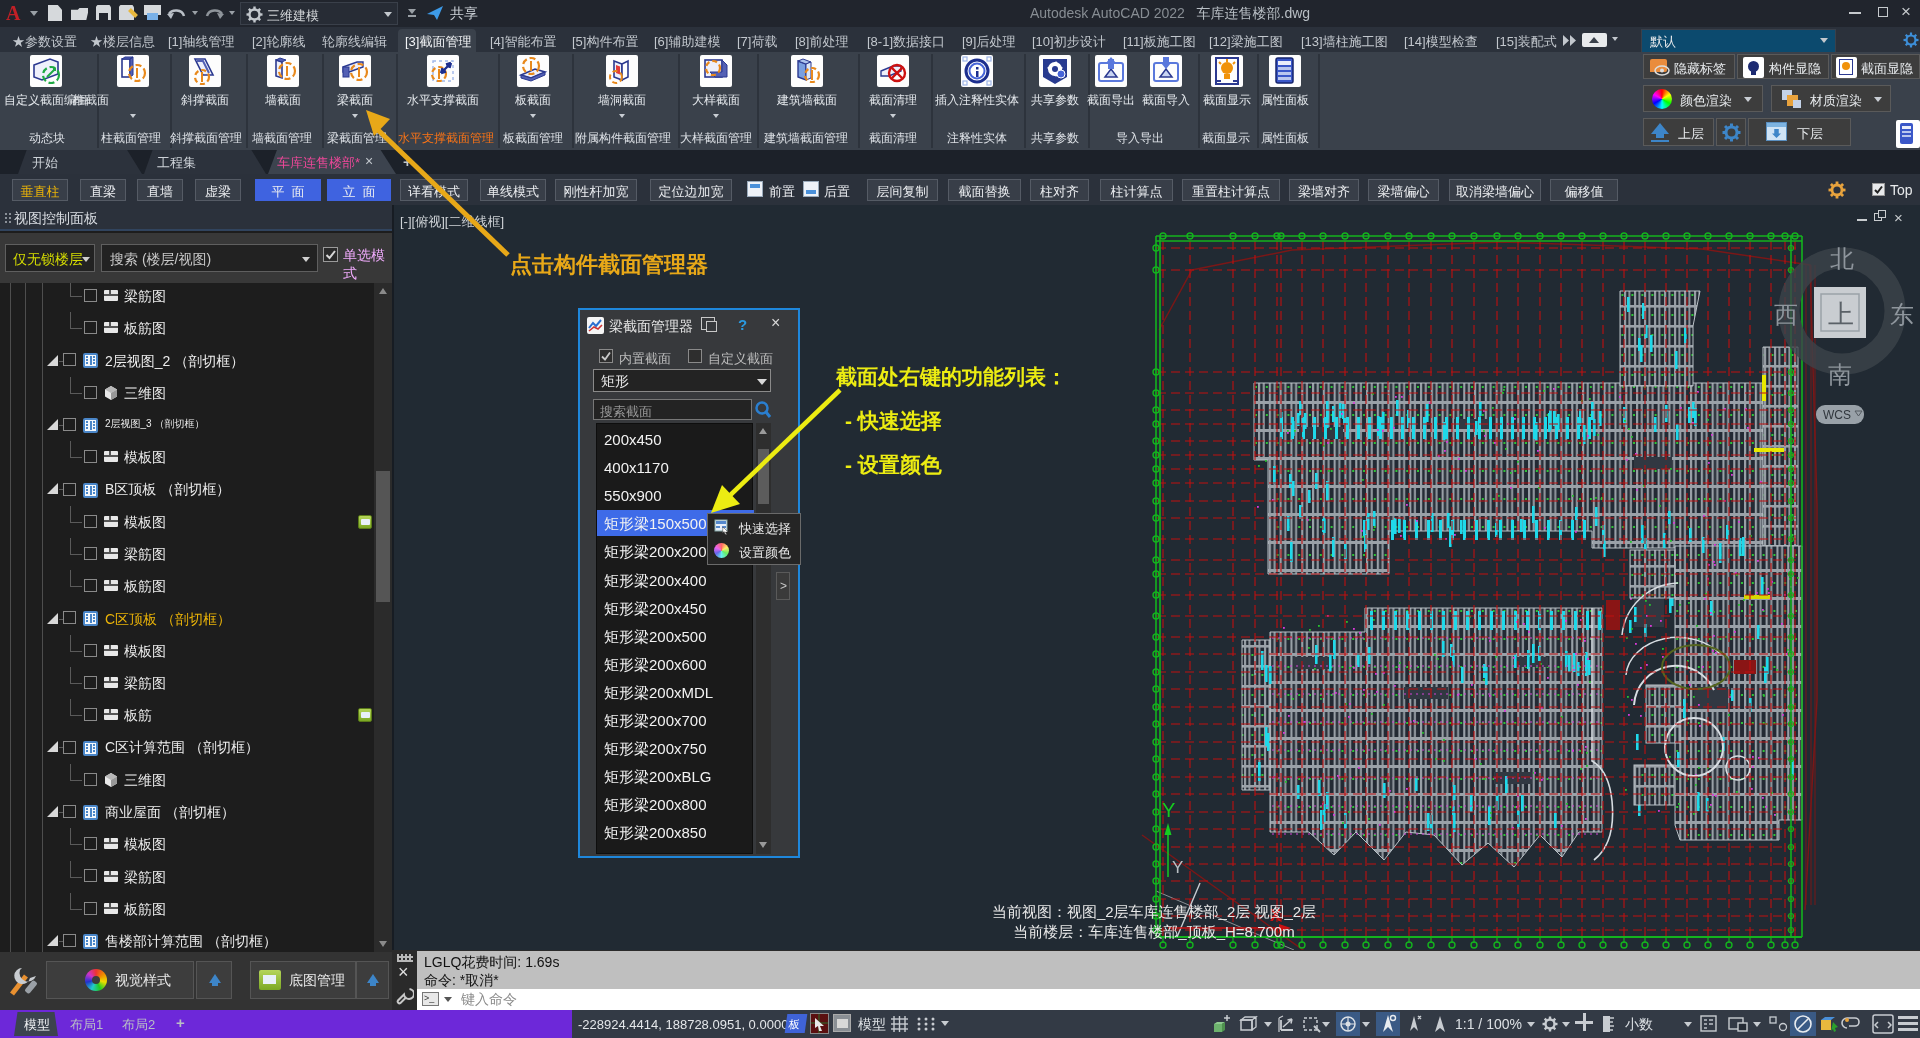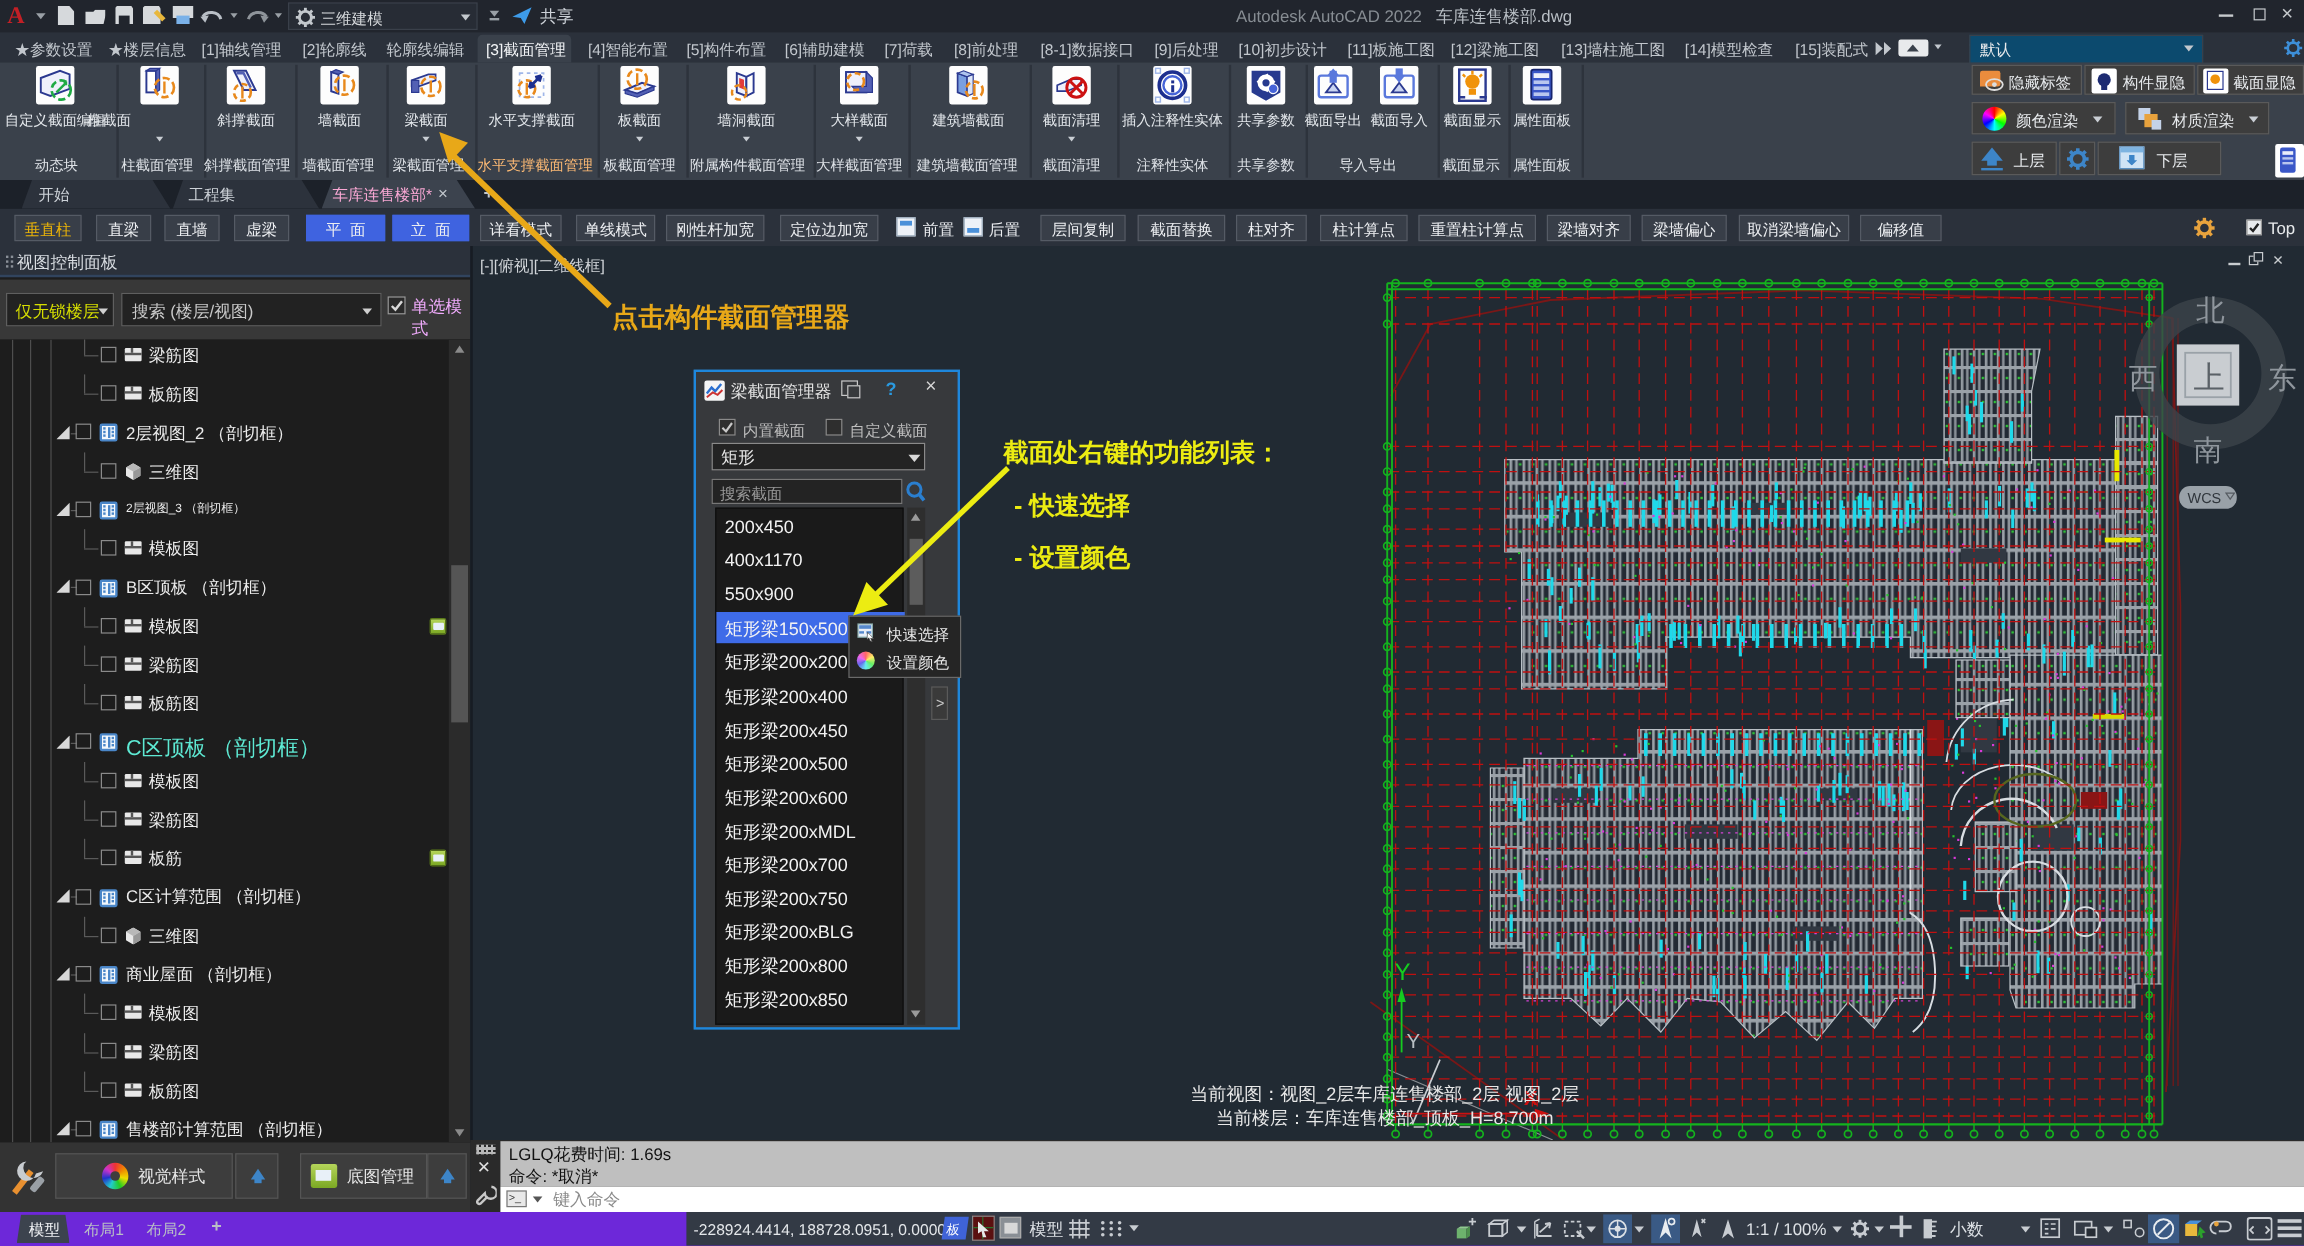--- a/index.html
+++ b/index.html
@@ -161,21 +161,21 @@
     <div class="a" style="left:396px;top:2px;width:2px;height:94px;background:#2d333c"></div>
     <div class="a" style="left:427px;top:3px;width:32px;height:32px;background:#fdfdfd;border-radius:2px">
       <svg width="32" height="32" viewBox="0 0 32 32" style="position:absolute;left:0;top:0">
         <rect x="6" y="6" width="20" height="20" fill="none" stroke="#9fb6e8" stroke-width="1.4" stroke-dasharray="3 3"></rect>
         <circle cx="12" cy="19" r="7" fill="none" stroke="#e8891c" stroke-width="2.2" stroke-dasharray="5 3"></circle>
         <line x1="12" y1="14" x2="12" y2="24" stroke="#e8891c" stroke-width="2"></line>
         <path d="M14 18 L24 8 M24 8 l-5 1.5 M24 8 l-1.5 5 M14 18 l5 -1.5 M14 18 l1.5 -5" stroke="#1d2f8f" stroke-width="2.4" fill="none"></path>
       </svg>
     </div>
     <div class="a" style="left:383px;top:40px;width:120px;text-align:center;color:#e4e8ec;font-size:12px;white-space:nowrap">水平支撑截面</div>
-    <div class="a" style="left:376px;top:78px;width:140px;text-align:center;color:#fdba74;font-size:12px;white-space:nowrap">水平支撑截面管理</div>
+    <div class="a" style="left:376px;top:78px;width:140px;text-align:center;color:#f97316;font-size:12px;white-space:nowrap">水平支撑截面管理</div>
     <div class="a" style="left:498px;top:2px;width:2px;height:94px;background:#2d333c"></div>
     <div class="a" style="left:517px;top:3px;width:32px;height:32px;background:#fdfdfd;border-radius:2px">
       <svg width="32" height="32" viewBox="0 0 32 32" style="position:absolute;left:0;top:0">
         <path d="M4 20 l14 -6 l10 3 l-14 6 z" fill="#eef0fb" stroke="#2b3990" stroke-width="1.6"></path>
         <path d="M4 20 l0 3 l10 3 l14 -6 l0 -3 l-14 6 z" fill="#5360b4" stroke="#2b3990" stroke-width="1"></path>
         <circle cx="14" cy="11" r="8" fill="none" stroke="#e8891c" stroke-width="2.2" stroke-dasharray="6 3"></circle>
         <line x1="14" y1="6" x2="14" y2="16" stroke="#e8891c" stroke-width="2"></line>
       </svg>
     </div>
     <div class="a" style="left:473px;top:40px;width:120px;text-align:center;color:#e4e8ec;font-size:12px;white-space:nowrap">板截面</div>
@@ -368,21 +368,21 @@
       <div class="a" style="left:6px;top:11px;width:9px;height:2px;background:#b9c6ee"></div>
       <div class="a" style="left:6px;top:15px;width:9px;height:2px;background:#b9c6ee"></div>
     </div>
   </div>
 <div class="a" style="left:0;top:150px;width:1920px;height:24px;background:#1c2129">
     <div class="a" style="left:18px;top:0;width:124px;height:24px;background:#2c323c;clip-path:polygon(7% 0,88% 0,100% 100%,0 100%)"></div>
     <span class="a" style="left:32px;top:4px;color:#cdd2d8;font-size:13px">开始</span>
     <div class="a" style="left:144px;top:0;width:122px;height:24px;background:#2c323c;clip-path:polygon(7% 0,88% 0,100% 100%,0 100%)"></div>
     <span class="a" style="left:157px;top:4px;color:#cdd2d8;font-size:13px">工程集</span>
     <div class="a" style="left:268px;top:0;width:128px;height:24px;background:#3c434e;clip-path:polygon(7% 0,88% 0,100% 100%,0 100%)"></div>
-    <span class="a" style="left:277px;top:4px;color:#f9a8d4;font-size:13px">车库连售楼部*</span>
+    <span class="a" style="left:277px;top:4px;color:#ec4899;font-size:13px">车库连售楼部*</span>
     <span class="a" style="left:365px;top:3px;color:#c2c7cd;font-size:14px">×</span>
     <span class="a" style="left:403px;top:3px;color:#c2c7cd;font-size:15px;font-weight:bold">+</span>
   </div>
 <div class="a" style="left:0;top:174px;width:1920px;height:31px;background:#2b313b">
     <div class="a" style="left:12px;top:5px;width:56px;height:22px;background:#383e48;border:1px solid #555b65"></div>
     <div class="a" style="left:12px;top:9px;width:56px;text-align:center;color:#eab308;font-size:13px;white-space:nowrap">垂直柱</div>
     <div class="a" style="left:80px;top:5px;width:46px;height:22px;background:#383e48;border:1px solid #555b65"></div>
     <div class="a" style="left:80px;top:9px;width:46px;text-align:center;color:#eceef1;font-size:13px;white-space:nowrap">直梁</div>
     <div class="a" style="left:137px;top:5px;width:46px;height:22px;background:#383e48;border:1px solid #555b65"></div>
     <div class="a" style="left:137px;top:9px;width:46px;text-align:center;color:#eceef1;font-size:13px;white-space:nowrap">直墙</div>
@@ -563,21 +563,21 @@
       <span class="a" style="left:124px;top:295px;color:#ececec;font-size:14px;white-space:nowrap">板筋图</span>
       <svg class="a" style="left:47px;top:330px" width="12" height="12">
         <polygon points="11,0 11,11 0,11" fill="#d8d8d8"></polygon>
       </svg>
       <div class="a" style="left:59px;top:336px;width:5px;height:1px;background:#5a5a5a"></div>
       <div class="a" style="left:63px;top:328px;width:13px;height:13px;border:1px solid #8a8a8a"></div>
       <div class="a" style="left:83px;top:328px;width:15px;height:15px;background:#f4f8fc;border:2px solid #4a86c8;border-radius:2px">
         <div class="a" style="left:4.5px;top:1px;width:2px;height:9px;background:#4a86c8"></div>
         <div class="a" style="left:1px;top:1px;width:2px;height:2px;background:#4a86c8;box-shadow:0 3px #4a86c8,0 6px #4a86c8,7px 0 #4a86c8,7px 3px #4a86c8,7px 6px #4a86c8"></div>
       </div>
-      <span class="a" style="left:105px;top:328px;color:#5eead4;font-size:18px;white-space:nowrap">C区顶板 （剖切框）</span>
+      <span class="a" style="left:105px;top:328px;color:#eab308;font-size:14px;white-space:nowrap">C区顶板 （剖切框）</span>
       <div class="a" style="left:70px;top:352px;width:1px;height:16px;background:#5a5a5a"></div>
       <div class="a" style="left:70px;top:368px;width:12px;height:1px;background:#5a5a5a"></div>
       <div class="a" style="left:84px;top:361px;width:13px;height:13px;border:1px solid #8a8a8a"></div>
       <div class="a" style="left:104px;top:362px;width:14px;height:11px;background:#e8e8e8;border-radius:1px">
         <div class="a" style="left:0;top:4px;width:14px;height:1.5px;background:#555"></div>
         <div class="a" style="left:5px;top:0;width:1.5px;height:4px;background:#555"></div>
       </div>
       <span class="a" style="left:124px;top:360px;color:#ececec;font-size:14px;white-space:nowrap">模板图</span>
       <div class="a" style="left:70px;top:384px;width:1px;height:16px;background:#5a5a5a"></div>
       <div class="a" style="left:70px;top:400px;width:12px;height:1px;background:#5a5a5a"></div>

